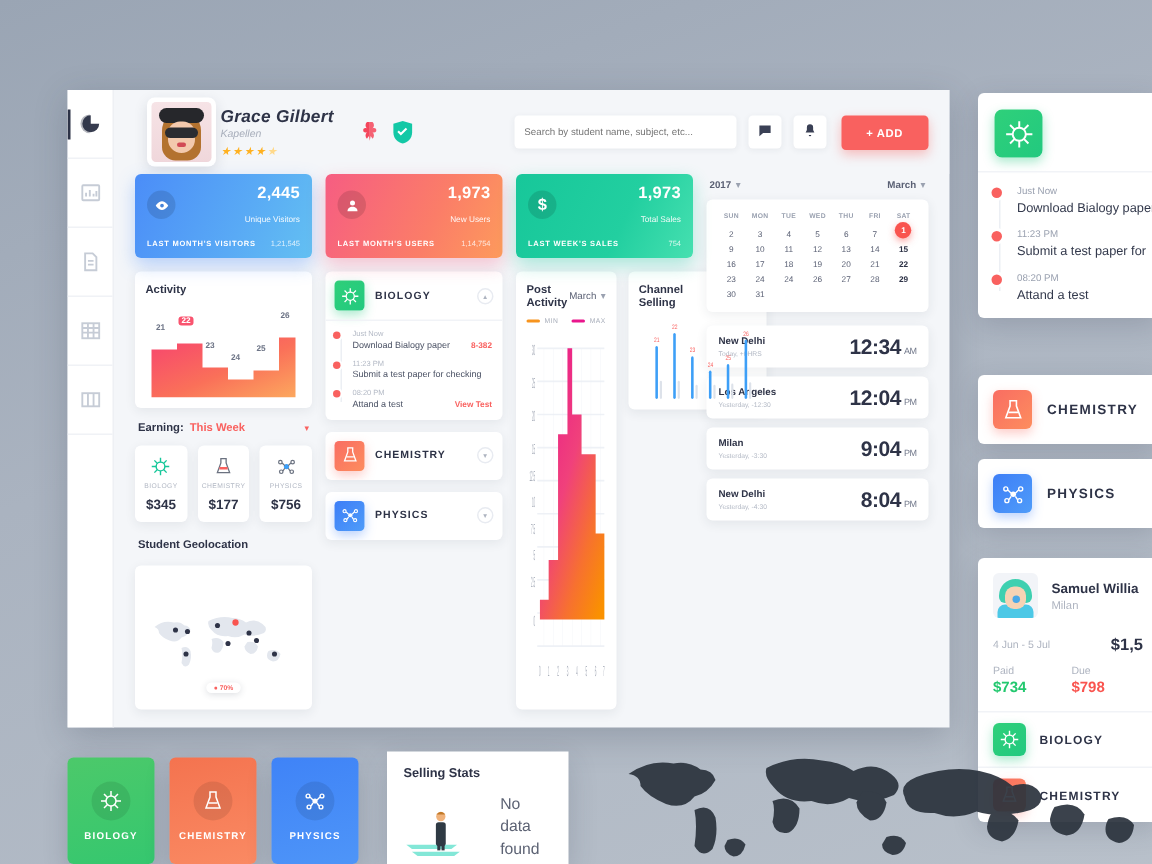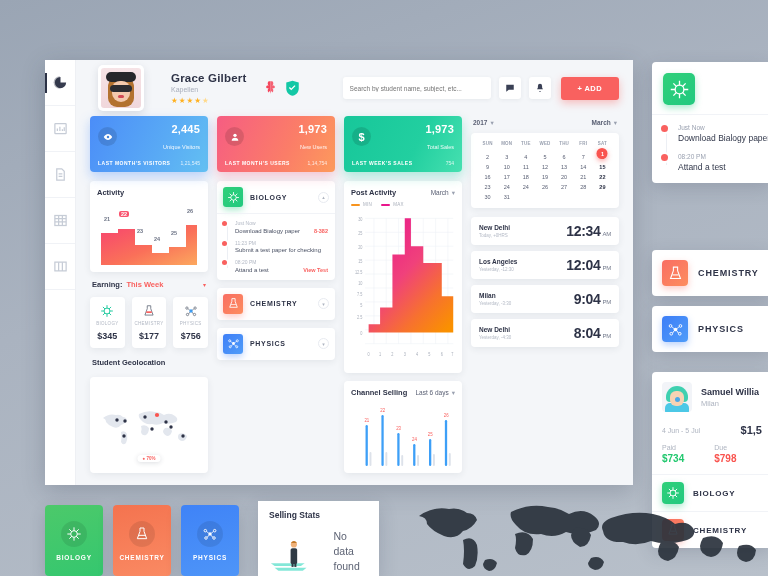--- a/index.html
+++ b/index.html
@@ -35,21 +35,21 @@
   }
   .avatar-img {
     width: 100%; height: 100%; border-radius: 3px; position: relative; overflow:hidden;
     background: linear-gradient(180deg,#f6e3e6 0%,#f0d7db 100%);
   }
   .av-hair { position:absolute; left:7px; top:7px; width:26px; height:32px; border-radius:12px 12px 9px 9px; background:#b3722f; }
   .av-band { position:absolute; left:5px; top:4px; width:30px; height:10px; border-radius:7px; background:#26272b; }
   .av-face { position:absolute; left:11px; top:13px; width:18px; height:21px; border-radius:8px 8px 9px 9px; background:#f3c9ad; }
   .av-glass { position:absolute; left:9px; top:17px; width:22px; height:7px; border-radius:4px; background:#2b2c31; }
   .av-lip { position:absolute; left:17px; top:27px; width:6px; height:3px; border-radius:2px; background:#d14a55; }
-  .hdr-id { margin-left: 27px; }
+  .hdr-id { margin-left: 3px; font-style: italic; }
   .hdr-name { font-size: 11.5px; font-weight: bold; color: #2e3347; letter-spacing:.2px; }
   .hdr-sub { font-size: 7px; color: #a8aebb; margin-top: 2px; }
   .stars { margin-top: 3px; font-size: 7.5px; color: #ffb120; letter-spacing: 1px; }
   .stars .off { color: #ffd98a; }
   .hdr-badges { display:flex; gap:7px; margin-left: 17px; align-items:center; }
   .badge-ic { width: 15px; height: 17px; }
   .hdr-spacer { flex: 1; }
   .search {
     width: 148px; height: 22px; background: #fff; border-radius: 3px;
     display: flex; align-items: center; padding: 0 7px;
@@ -95,21 +95,21 @@
   .stat-foot .lbl { font-size: 5px; font-weight: bold; letter-spacing:.5px; }
   .stat-foot .val { font-size: 5px; opacity:.8; }
 
   .card { background:#fff; border-radius:4px; box-shadow: 0 2px 7px rgba(40,50,70,.08); }
   .card-ttl { font-size: 7.5px; font-weight:bold; color:#2e3347; }
 
   
   .row2 { display:flex; gap:9px; flex:1; min-height:0; }
   .r2a { width: 118px; flex:0 0 118px; display:flex; flex-direction:column; gap:8px; }
   .r2b { width: 118px; flex:0 0 118px; display:flex; flex-direction:column; gap:8px; }
-  .r2c { flex:1; display:flex; flex-direction:column; gap:8px; min-width:0; }
+  .r2c { flex:1; display:flex; flex-direction:row; gap:8px; min-width:0; }
 
   .activity-card { padding: 7px; }
   .step-wrap { position: relative; height: 62px; margin-top: 6px; }
   .step-wrap svg { width:100%; height:100%; display:block; }
   .step-lbl { position:absolute; font-size:5.5px; font-weight:bold; color:#6d7486; }
   .step-lbl.hi { background:#f9546f; color:#fff; border-radius:2px; padding:0 2px; }
 
   .earning-row { display:flex; align-items:center; gap:4px; padding: 0 2px; }
   .earn-k { font-size:7.5px; font-weight:bold; color:#2e3347; }
   .earn-v { font-size:7.5px; color:#f9615f; font-weight:bold; }
@@ -800,20 +800,24 @@
           <path d="M12 2v5M12 17v5M2 12h5M17 12h5M5 5l3.5 3.5M15.5 15.5L19 19M19 5l-3.5 3.5M8.5 15.5L5 19"></path>
         </svg>
     </div>
   </div>
   <div class="fc1-tl">
     <div class="fc1-item">
       <div class="fc1-t">Just Now</div>
       <div class="fc1-x">Download Bialogy paper</div>
     </div>
     <div class="fc1-item">
+      <div class="fc1-t">11:23 PM</div>
+      <div class="fc1-x">Submit a test paper for</div>
+    </div>
+    <div class="fc1-item">
       <div class="fc1-t">08:20 PM</div>
       <div class="fc1-x">Attand a test</div>
     </div>
   </div>
 </div>
 
 <div class="fc fc2">
   <div class="fc-sq sq-chem">
     <svg viewBox="0 0 24 24" fill="none" stroke="#fff" stroke-width="1.5">
         <path d="M9 3h6v5l4 11H5L9 8z"></path>

